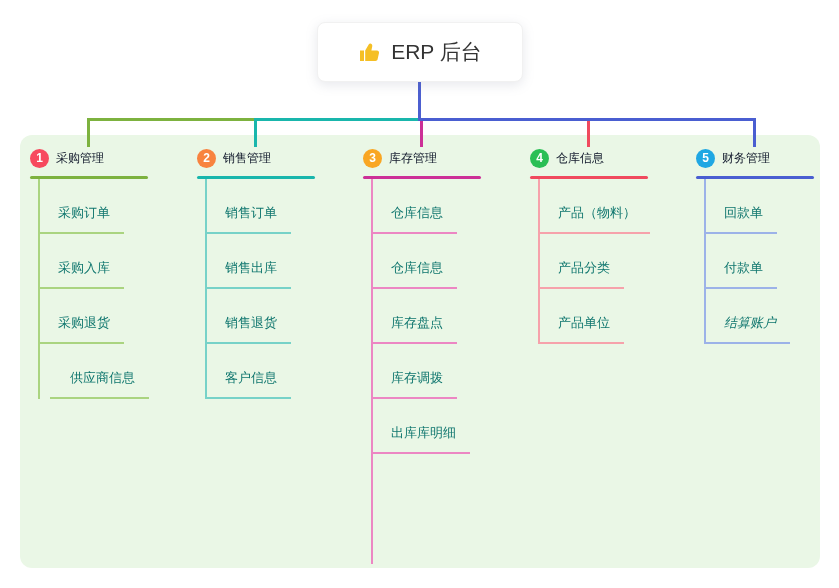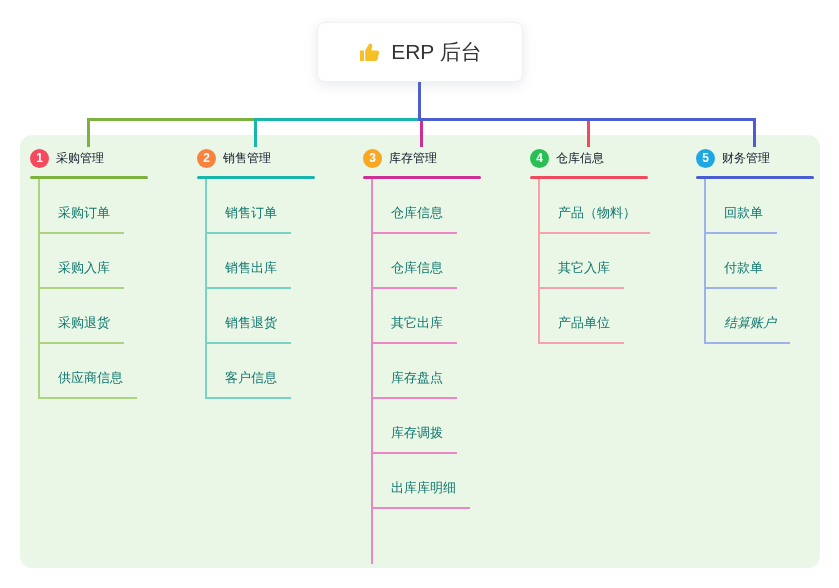--- a/index.html
+++ b/index.html
@@ -85,21 +85,21 @@
           <div class="child-row">
             <span class="child-node" style="border-bottom-color: rgb(170, 212, 128);">采购订单</span>
           </div>
           <div class="child-row">
             <span class="child-node" style="border-bottom-color: rgb(170, 212, 128);">采购入库</span>
           </div>
           <div class="child-row">
             <span class="child-node" style="border-bottom-color: rgb(170, 212, 128);">采购退货</span>
           </div>
           <div class="child-row">
-            <span class="child-node" style="border-bottom-color: rgb(170, 212, 128);">供应商信息</span>
+            <span class="child-node" style="border-bottom-color: rgb(170, 212, 128); margin-left: 12px;">供应商信息</span>
           </div>
         </div>
       </div>
       <div class="branch" style="left: 197px; top: 145px;">
         <div class="branch-header">
           <span class="badge" style="background: rgb(248, 131, 63);">2</span>
           <span class="branch-label">销售管理</span>
         </div>
         <div class="branch-underline" style="background: rgb(25, 182, 172);"></div>
         <div class="children">
@@ -126,23 +126,20 @@
         <div class="branch-underline" style="background: rgb(204, 48, 151);"></div>
         <div class="children">
           <div class="tree-vline" style="height: 385px; background: rgb(236, 135, 195);"></div>
           <div class="child-row">
             <span class="child-node" style="border-bottom-color: rgb(236, 135, 195);">仓库信息</span>
           </div>
           <div class="child-row">
             <span class="child-node" style="border-bottom-color: rgb(236, 135, 195);">仓库信息</span>
           </div>
           <div class="child-row">
-            <span class="child-node" style="border-bottom-color: rgb(236, 135, 195);">其它出库</span>
-          </div>
-          <div class="child-row">
             <span class="child-node" style="border-bottom-color: rgb(236, 135, 195);">库存盘点</span>
           </div>
           <div class="child-row">
             <span class="child-node" style="border-bottom-color: rgb(236, 135, 195);">库存调拨</span>
           </div>
           <div class="child-row">
             <span class="child-node" style="border-bottom-color: rgb(236, 135, 195);">出库库明细</span>
           </div>
         </div>
       </div>
@@ -151,21 +148,21 @@
           <span class="badge" style="background: rgb(42, 191, 85);">4</span>
           <span class="branch-label">仓库信息</span>
         </div>
         <div class="branch-underline" style="background: rgb(240, 74, 94);"></div>
         <div class="children">
           <div class="tree-vline" style="height: 165px; background: rgb(246, 162, 171);"></div>
           <div class="child-row">
             <span class="child-node" style="border-bottom-color: rgb(246, 162, 171); text-align: right;">产品（物料）</span>
           </div>
           <div class="child-row">
-            <span class="child-node" style="border-bottom-color: rgb(246, 162, 171);">其它入库</span>
+            <span class="child-node" style="border-bottom-color: rgb(246, 162, 171);">产品分类</span>
           </div>
           <div class="child-row">
             <span class="child-node" style="border-bottom-color: rgb(246, 162, 171);">产品单位</span>
           </div>
         </div>
       </div>
       <div class="branch" style="left: 696px; top: 145px;">
         <div class="branch-header">
           <span class="badge" style="background: rgb(31, 167, 227);">5</span>
           <span class="branch-label">财务管理</span>

